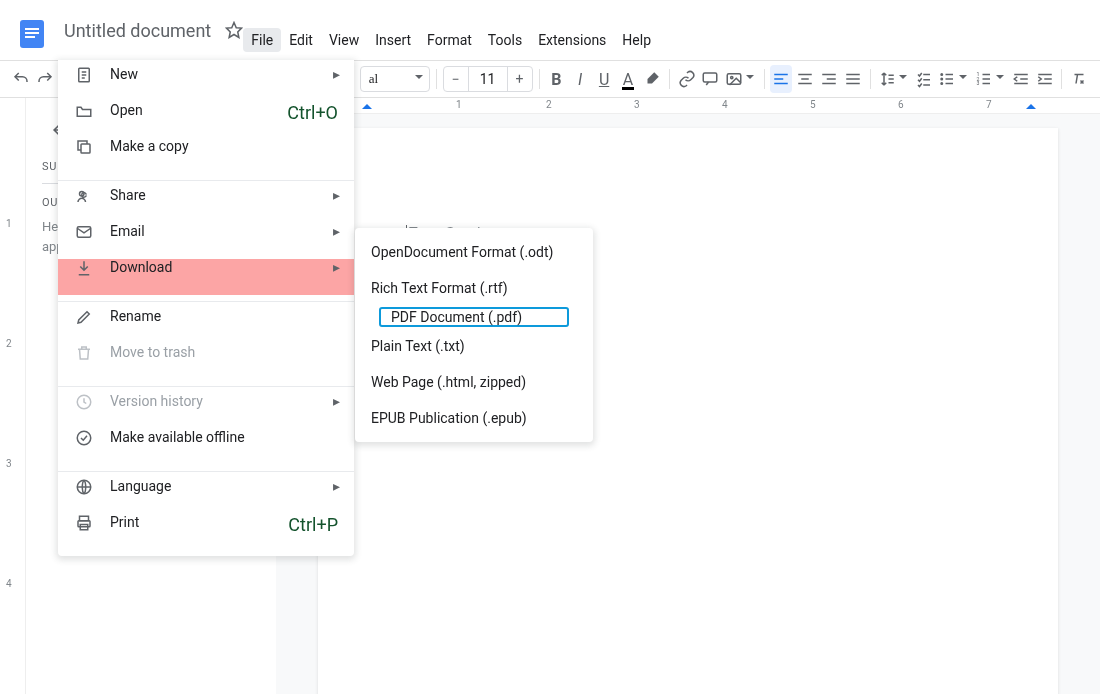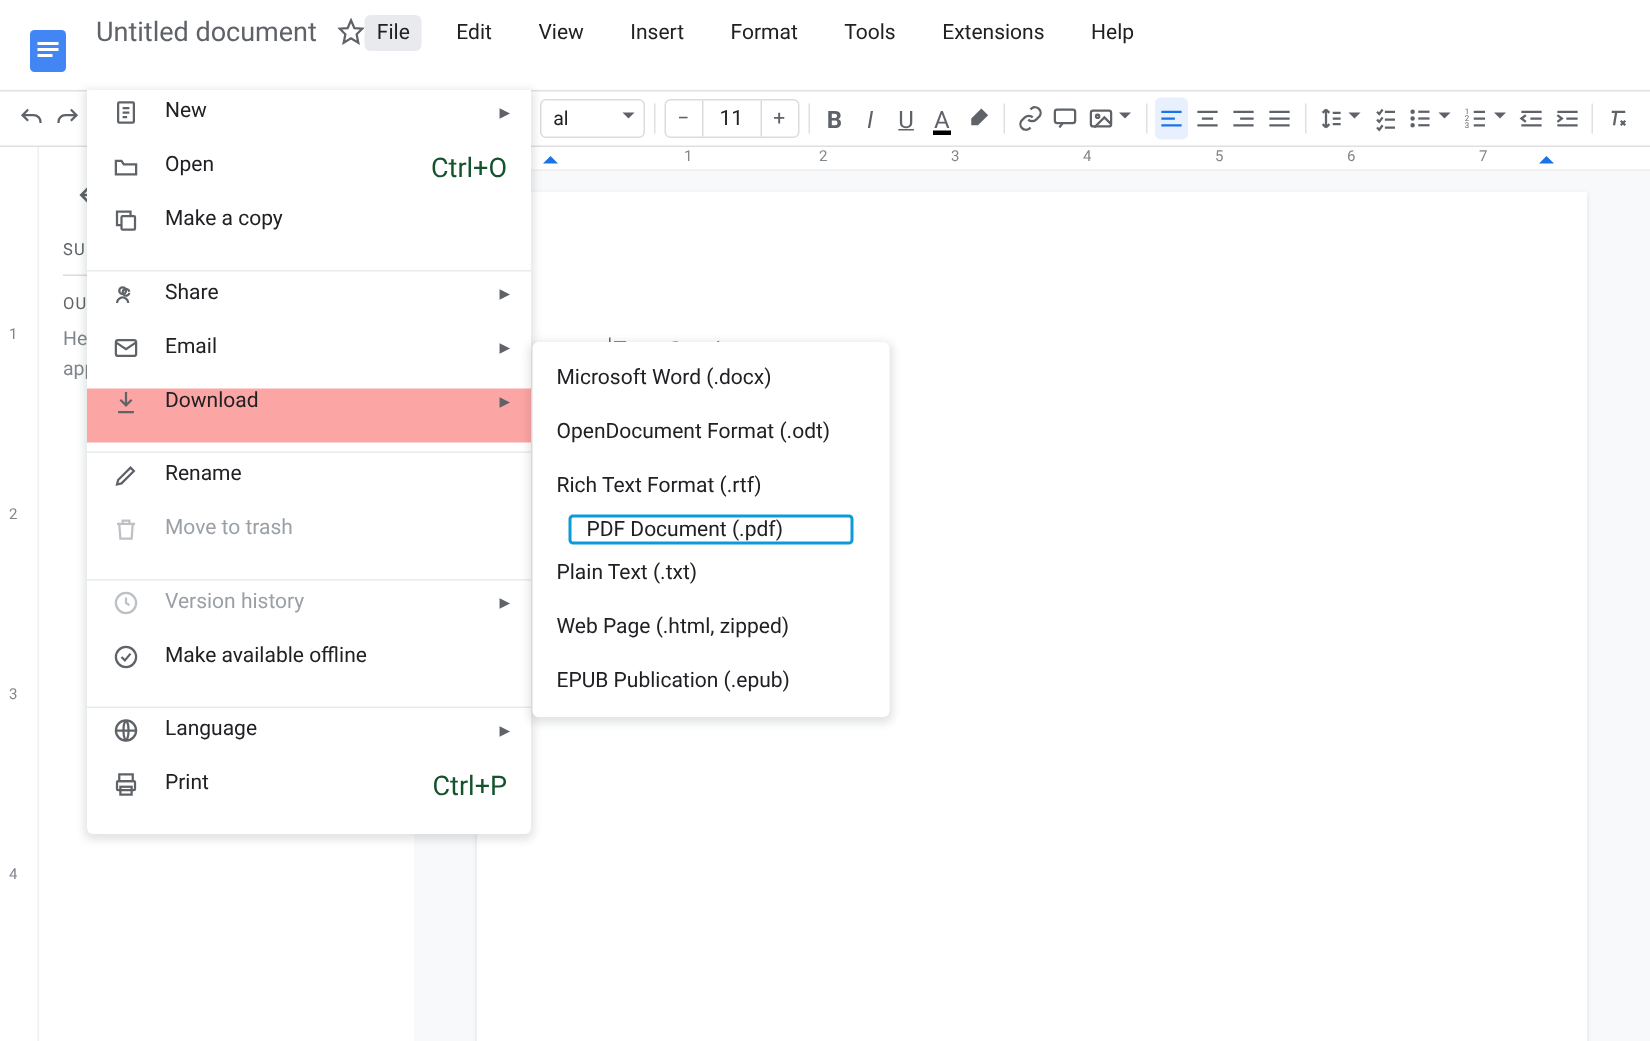--- a/index.html
+++ b/index.html
@@ -25,21 +25,21 @@
     margin-right: 8px;
   }
   .docs-logo svg { width: 36px; height: 36px; }
   .title-area { display: flex; flex-direction: row; }
   .title-row { display: flex; align-items: center; gap: 10px; }
   .doc-title {
     font-size: 18px; color: #5f6368; padding: 2px 4px;
   }
   .star-icon { color: #5f6368; cursor: pointer; }
   .menubar {
-    display: flex; gap: 15px; margin-top: 2px;
+    display: flex; gap: 0; margin-top: 20px;
   }
   .menubar-item {
     padding: 4px 8px; border-radius: 4px; font-size: 14px;
     color: #202124; cursor: pointer;
   }
   .menubar-item.active { background: #e8eaed; }
   .toolbar {
     height: 38px;
     border-top: 1px solid #e0e0e0; border-bottom: 1px solid #e0e0e0;
     display: flex; align-items: center; padding: 0 10px;
@@ -48,21 +48,21 @@
     z-index: 0;
   }
   .tb-btn {
     width: 28px; height: 28px; display:flex;align-items:center;justify-content:center;
     border-radius:4px; color:#5f6368; cursor:pointer; font-size:16px;
   }
   .tb-btn.active { background:#e8f0fe; color:#1a73e8; }
   .tb-sep { width:1px;height:20px;background:#e0e0e0;margin:0 4px; }
   .font-select {
     min-width:70px;height:26px;border:1px solid #dadce0;border-radius:4px;
-    display:flex;align-items:center;padding:0 18px 0 8px;font-size:13px;color:#202124;position:relative;cursor:pointer;
+    display:flex;align-items:center;padding:0 18px 0 8px;font-size:13px;color:#202124;position:relative;cursor:pointer;font-family:Liberation Serif, serif;
   }
   .font-size-box {
     display:flex;align-items:center;border:1px solid #dadce0;border-radius:4px;height:26px;
   }
   .font-size-box .pm{width:24px;text-align:center;color:#5f6368;cursor:pointer;}
   .font-size-box .val{width:40px;text-align:center;border-left:1px solid #dadce0;border-right:1px solid #dadce0;height:100%;line-height:24px;}
   .caret-down::after{content:'';position:absolute;right:6px;top:50%;transform:translateY(-50%);border:4px solid transparent;border-top-color:#5f6368;}
   .text-color-btn { position: relative; }
   .text-color-btn .underline-bar{position:absolute;bottom:3px;left:5px;right:5px;height:3px;background:#000;}
   .img-btn{position:relative;padding-right:14px;width:40px;}
@@ -462,20 +462,19 @@
           <rect x="4" y="9" width="16" height="8" rx="1"></rect>
           <rect x="7" y="14" width="10" height="7"></rect>
         </svg>
       </span>
     <span>Print</span>
     <span class="shortcut">Ctrl+P</span>
   </div>
 </div>
 
 <div class="download-submenu">
-  <div class="sub-item">Microsoft Word (.docx)</div>
   <div class="sub-item">OpenDocument Format (.odt)</div>
   <div class="sub-item">Rich Text Format (.rtf)</div>
   <div class="sub-item highlighted">PDF Document (.pdf)</div>
   <div class="sub-item">Plain Text (.txt)</div>
   <div class="sub-item">Web Page (.html, zipped)</div>
   <div class="sub-item">EPUB Publication (.epub)</div>
 </div>
 
 </body></html>

